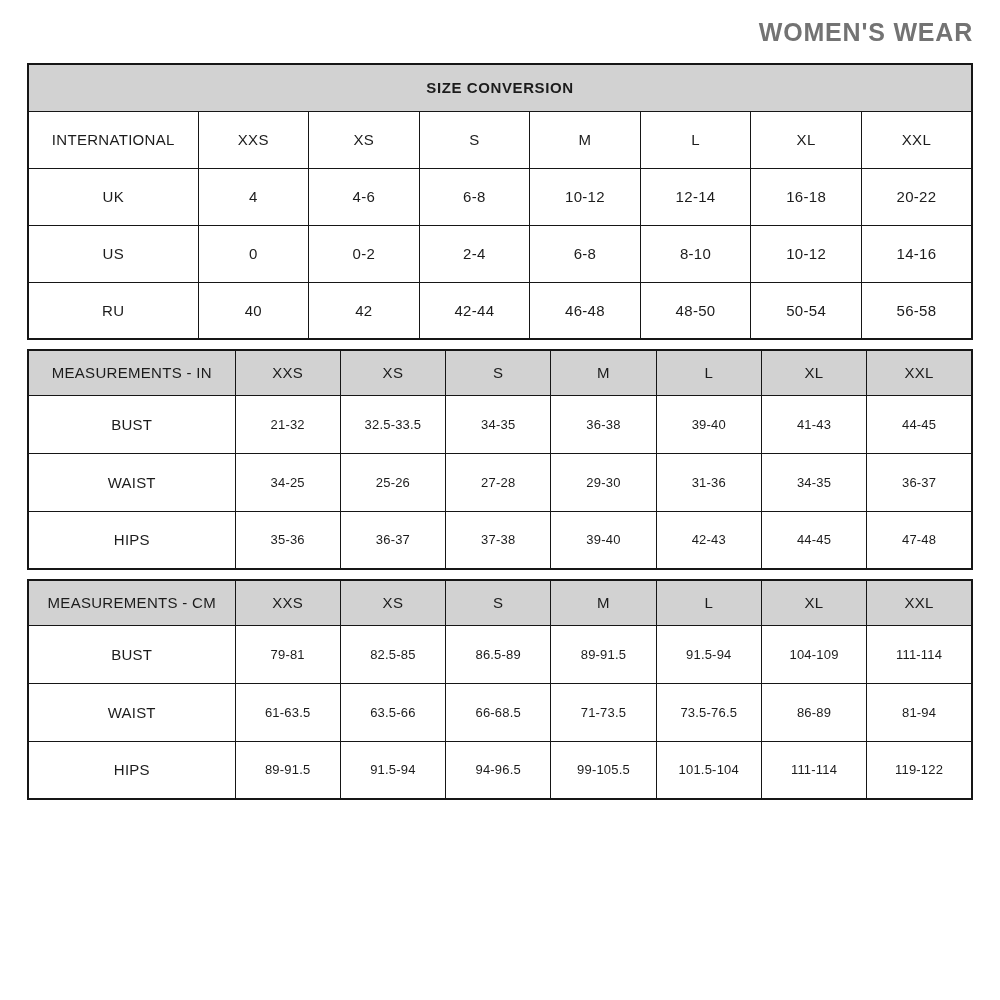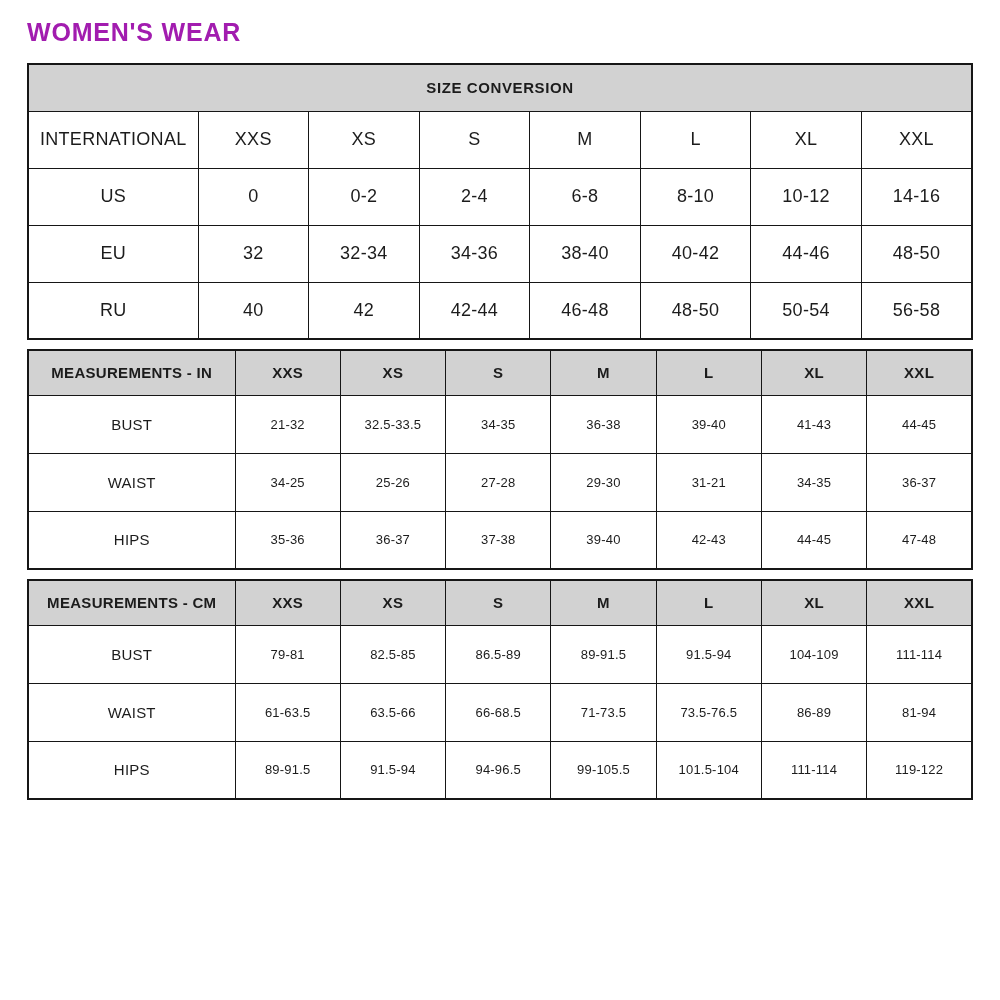--- a/index.html
+++ b/index.html
@@ -5,25 +5,25 @@
   * { box-sizing: border-box; margin: 0; padding: 0; }
   html, body { background: #ffffff; }
   body {
     width: 1000px;
     height: 1000px;
     font-family: "Liberation Sans", sans-serif;
     color: #1c1c1c;
   }
   .page { padding: 12px 27px 10px 27px; }
   .title {
-    text-align: left;
+    text-align: right;
     font-size: 25px;
     font-weight: 700;
     letter-spacing: 0.8px;
-    color: #a21caf;
+    color: #737373;
     margin: 6px 0 16px 0;
   }
   table {
     width: 100%;
     border-collapse: collapse;
     table-layout: fixed;
     padding-left: 46px;
   }
   .tbl { border: 2px solid #161616; margin-bottom: 9px; }
   .tbl td, .tbl th {
@@ -32,27 +32,27 @@
     vertical-align: middle;
     overflow: hidden;
   }
   .banner {
     background: #d2d2d2;
     height: 47px;
     font-size: 15px;
     font-weight: 700;
     letter-spacing: 0.6px;
   }
-  .conversion td { height: 57px; font-size: 18px; letter-spacing: 0.3px; text-align: center; }
+  .conversion td { height: 57px; font-size: 15px; letter-spacing: 0.3px; text-align: center; }
   .meas td { font-size: 13px; letter-spacing: 0.2px; }
   .meas td.headcell {
     background: #d2d2d2;
     height: 45px;
     font-size: 15px;
-    font-weight: 700;
+    font-weight: 400;
     letter-spacing: 0.3px;
   }
   .meas td.rowlabel { font-size: 15px; }
   .meas tbody tr.datarow td { height: 58px; }
 </style>
 </head>
 <body>
 
 <div class="page">
 
@@ -79,40 +79,40 @@
           <td>INTERNATIONAL</td>
           <td>XXS</td>
           <td>XS</td>
           <td>S</td>
           <td>M</td>
           <td>L</td>
           <td>XL</td>
           <td>XXL</td>
         </tr>
         <tr>
+          <td>UK</td>
+          <td>4</td>
+          <td>4-6</td>
+          <td>6-8</td>
+          <td>10-12</td>
+          <td>12-14</td>
+          <td>16-18</td>
+          <td>20-22</td>
+        </tr>
+        <tr>
           <td>US</td>
           <td>0</td>
           <td>0-2</td>
           <td>2-4</td>
           <td>6-8</td>
           <td>8-10</td>
           <td>10-12</td>
           <td>14-16</td>
         </tr>
         <tr>
-          <td>EU</td>
-          <td>32</td>
-          <td>32-34</td>
-          <td>34-36</td>
-          <td>38-40</td>
-          <td>40-42</td>
-          <td>44-46</td>
-          <td>48-50</td>
-        </tr>
-        <tr>
           <td>RU</td>
           <td>40</td>
           <td>42</td>
           <td>42-44</td>
           <td>46-48</td>
           <td>48-50</td>
           <td>50-54</td>
           <td>56-58</td>
         </tr>
       </tbody>
@@ -149,21 +149,21 @@
           <td>39-40</td>
           <td>41-43</td>
           <td>44-45</td>
         </tr>
         <tr class="datarow">
           <td class="rowlabel">WAIST</td>
           <td>34-25</td>
           <td>25-26</td>
           <td>27-28</td>
           <td>29-30</td>
-          <td>31-21</td>
+          <td>31-36</td>
           <td>34-35</td>
           <td>36-37</td>
         </tr>
         <tr class="datarow">
           <td class="rowlabel">HIPS</td>
           <td>35-36</td>
           <td>36-37</td>
           <td>37-38</td>
           <td>39-40</td>
           <td>42-43</td>

